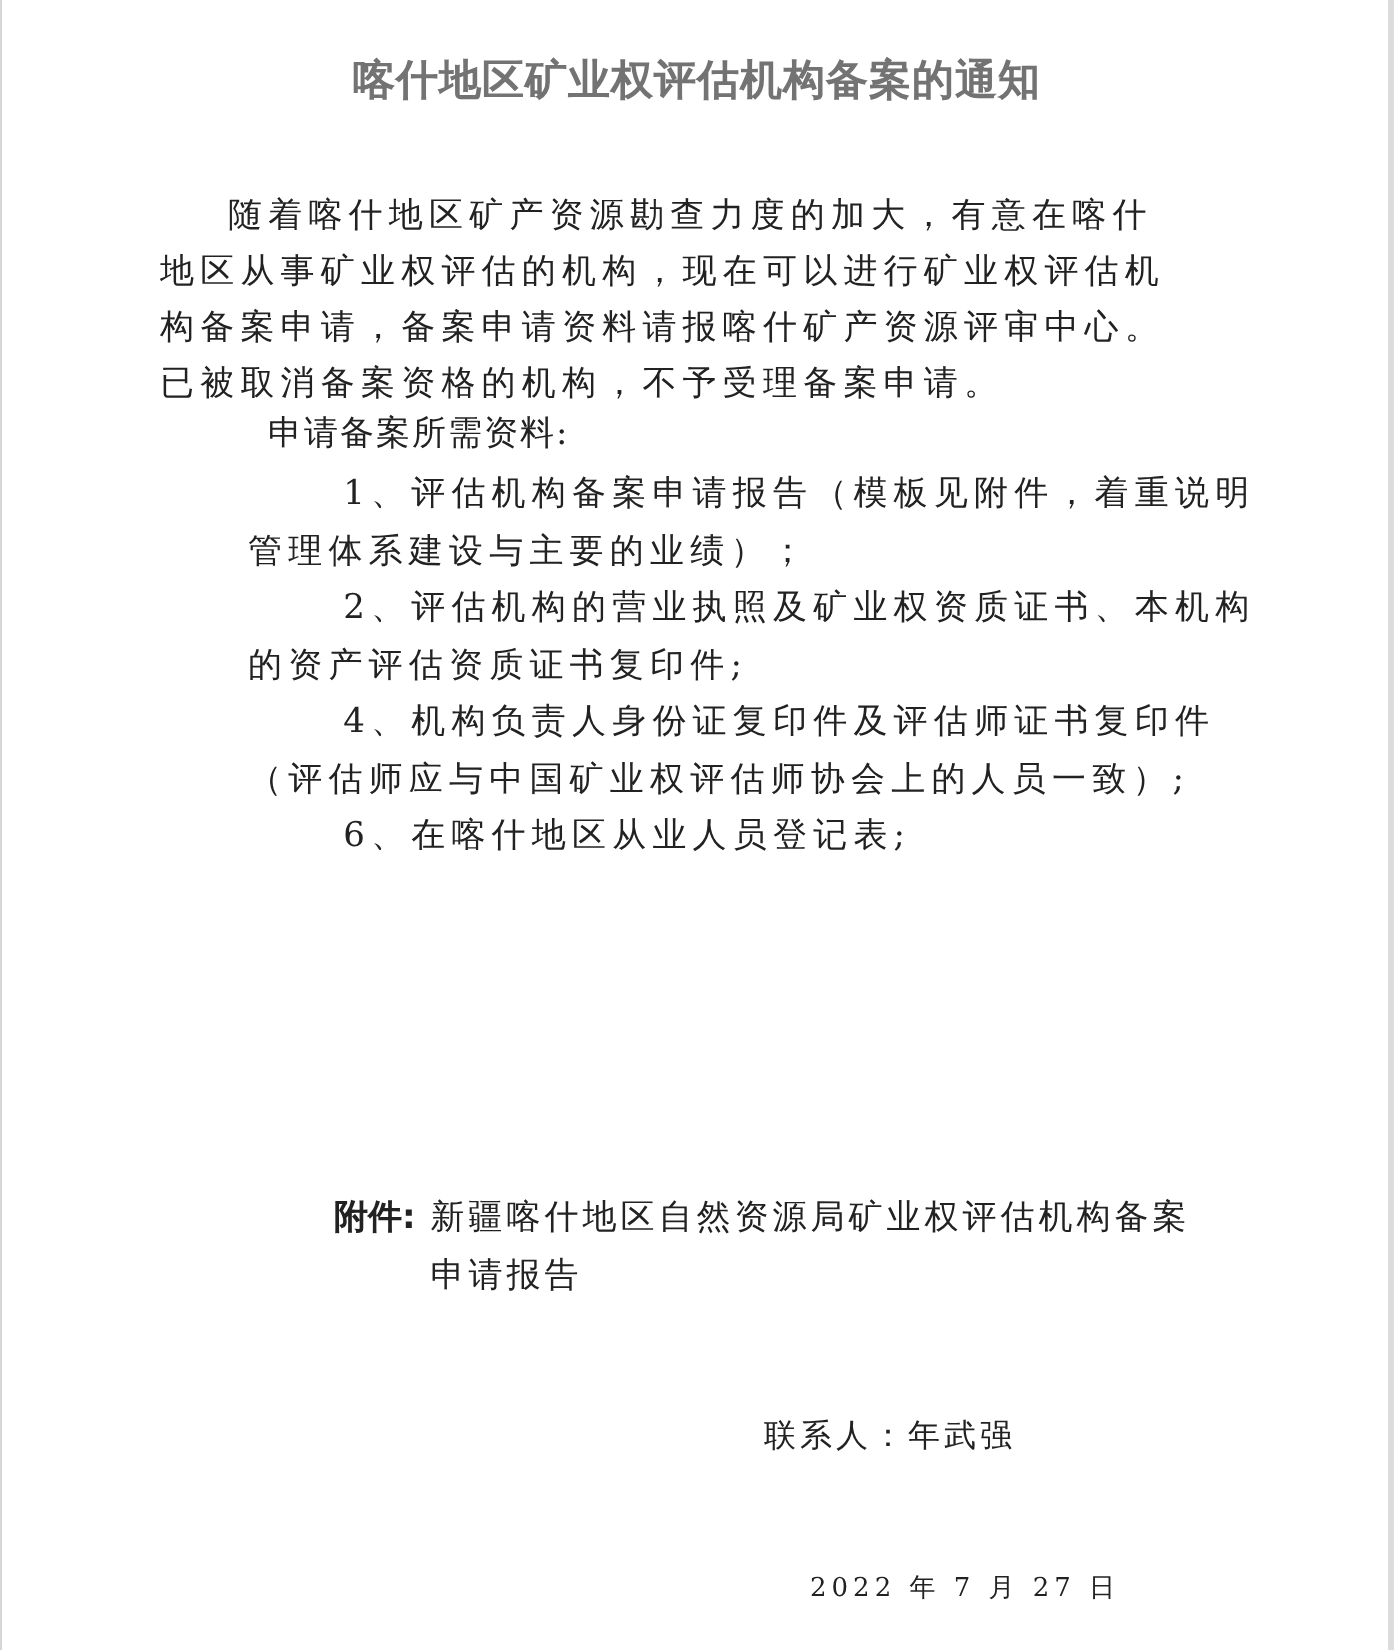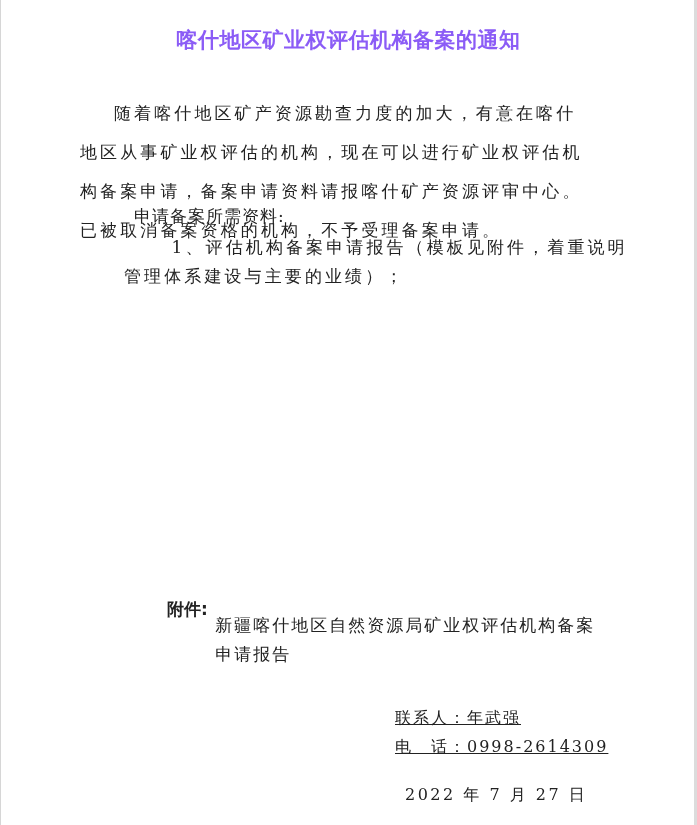--- a/index.html
+++ b/index.html
@@ -2,57 +2,59 @@
 <html><head>
 <meta charset="utf-8">
 <style>
   html, body { margin: 0; padding: 0; background: #ffffff; }
   body { width: 697px; height: 825px; position: relative; overflow: hidden;
          font-family: "DejaVu Serif", "Liberation Serif", serif; color: #222; }
   .edge-left { position: absolute; left: 0; top: 0; width: 1px; height: 825px; background: #d6d6d6; }
   .edge-right { position: absolute; right: 0; top: 0; width: 3px; height: 825px; background: #dcdcdc; }
   .title { position: absolute; left: 0; width: 697px; top: 26px; text-align: center;
            font-family: "DejaVu Sans", "Liberation Sans", sans-serif; font-weight: bold;
-           font-size: 21px; letter-spacing: 0.5px; color: #8b5cf6; }
+           font-size: 21px; letter-spacing: 0.5px; color: #737373; }
   .body-text { position: absolute; left: 80px; width: 514px; font-size: 17px;
-               line-height: 39px; letter-spacing: 3.1px; }
+               line-height: 28px; letter-spacing: 3.1px; }
   .p1 { top: 94px; }
   .p1 .first { text-indent: 2em; }
   .heading { position: absolute; left: 134px; top: 205px; font-weight: normal; font-size: 17px;
              letter-spacing: 1px; }
   .items { position: absolute; left: 80px; top: 233px; width: 514px; font-size: 17px;
            line-height: 28.5px; letter-spacing: 3.1px; margin-left: 44px; }
   .item { text-indent: 2.8em; margin: 0; }
   .attach { position: absolute; left: 145px; top: 595px; font-size: 17px; line-height: 28.5px; letter-spacing: 2px; }
   .attach-label { font-weight: bold; font-family: "DejaVu Sans", "Liberation Sans", sans-serif; letter-spacing: 0; margin-left: 22px; }
-  .attach-text { display: inline-block; vertical-align: top; width: 380px; margin-top: 16px; }
-  .contact { position: absolute; left: 395px; top: 703px; font-size: 16px; line-height: 29px; letter-spacing: 2px; text-decoration: underline; }
-  .date { position: absolute; left: 405px; top: 785px; font-size: 16px; letter-spacing: 2.5px; }
+  .attach-text { display: inline-block; vertical-align: top; width: 380px; }
+  .contact { position: absolute; left: 382px; top: 703px; font-size: 16px; line-height: 29px; letter-spacing: 2px; }
+  .date { position: absolute; left: 405px; top: 785px; font-size: 13px; letter-spacing: 2.5px; }
 </style>
 </head>
 <body>
 
 <div class="edge-left"></div>
 <div class="edge-right"></div>
 
 <div class="title">喀什地区矿业权评估机构备案的通知</div>
 
 <div class="body-text p1">
   <p class="first" style="margin:0">随着喀什地区矿产资源勘查力度的加大，有意在喀什地区从事矿业权评估的机构，现在可以进行矿业权评估机构备案申请，备案申请资料请报喀什矿产资源评审中心。已被取消备案资格的机构，不予受理备案申请。</p>
 </div>
 
 <div class="heading">申请备案所需资料:</div>
 
 <div class="items">
   <p class="item">1、评估机构备案申请报告（模板见附件，着重说明管理体系建设与主要的业绩）；</p>
+  <p class="item">2、评估机构的营业执照及矿业权资质证书、本机构的资产评估资质证书复印件;</p>
+  <p class="item">4、机构负责人身份证复印件及评估师证书复印件（评估师应与中国矿业权评估师协会上的人员一致）;</p>
+  <p class="item">6、在喀什地区从业人员登记表;</p>
 </div>
 
 <div class="attach">
   <span class="attach-label">附件:</span>
   <span class="attach-text">新疆喀什地区自然资源局矿业权评估机构备案申请报告</span>
 </div>
 
 <div class="contact">
   <div>联系人：年武强</div>
-  <div>电　话：0998-2614309</div>
 </div>
 
 <div class="date">2022 年 7 月 27 日</div>
 
 </body></html>

